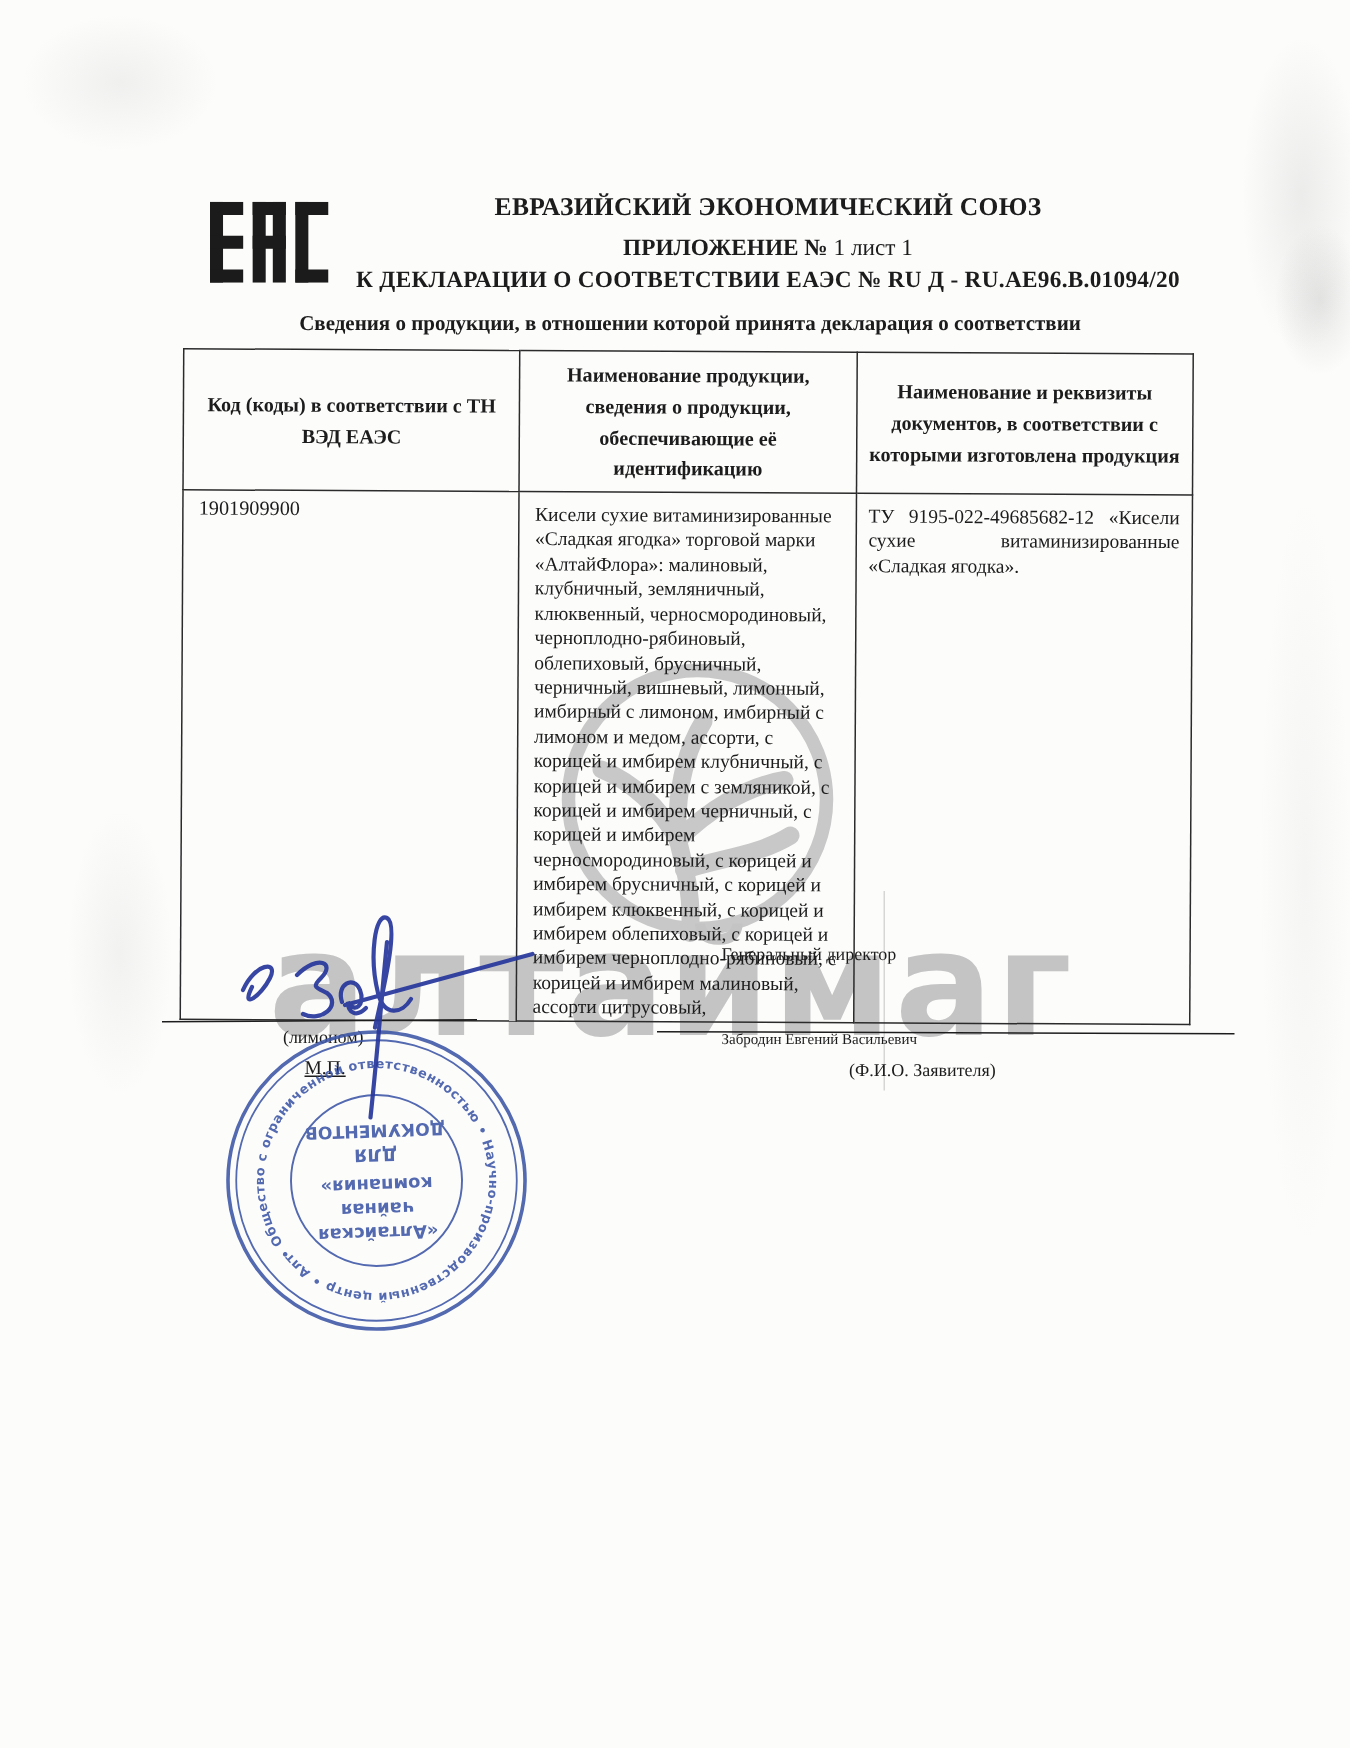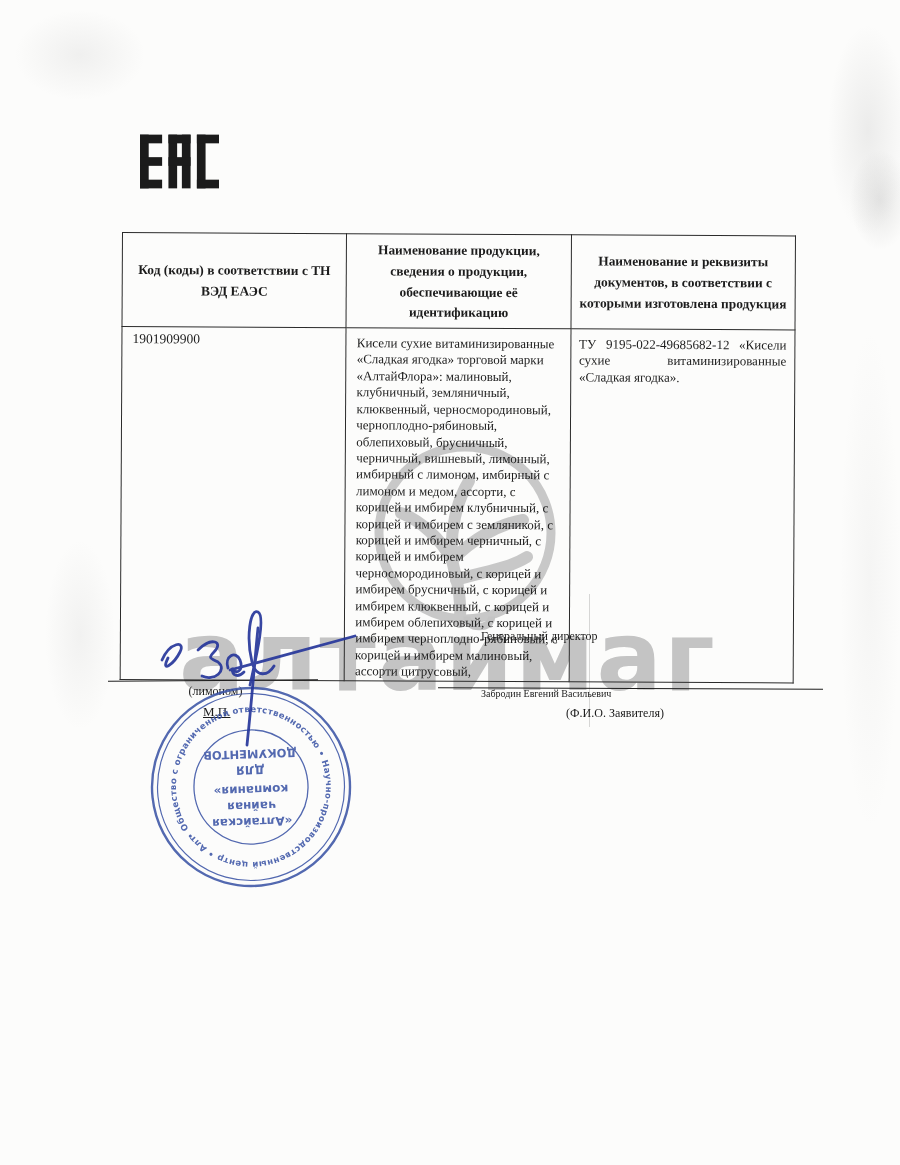--- a/index.html
+++ b/index.html
@@ -105,21 +105,27 @@
         <rect x="36" y="0" width="11" height="68"></rect>
           <rect x="53" y="0" width="11" height="68"></rect>
         <rect x="36" y="0" width="28" height="11"></rect>
           <rect x="36" y="28.5" width="28" height="11"></rect>
         <rect x="72" y="0" width="11" height="68"></rect>
           <rect x="72" y="0" width="28" height="11"></rect>
         <rect x="72" y="57" width="28" height="11"></rect>
       </g>
     </svg>
 
+    <div class="hdr">
+      <div class="l1">ЕВРАЗИЙСКИЙ ЭКОНОМИЧЕСКИЙ СОЮЗ</div>
+      <div class="l2"><b>ПРИЛОЖЕНИЕ №</b><span> 1 лист 1</span></div>
+      <div class="l3">К ДЕКЛАРАЦИИ О СООТВЕТСТВИИ ЕАЭС № RU Д - RU.АЕ96.В.01094/20</div>
+    </div>
 
+    <div class="subtitle">Сведения о продукции, в отношении которой принята декларация о соответствии</div>
 
     <table class="decl">
       <tbody>
           <tr>
         <th class="c-code">Код (коды) в соответствии с ТН ВЭД ЕАЭС</th>
         <th class="c-prod">Наименование продукции, сведения о продукции, обеспечивающие её идентификацию</th>
         <th class="c-docs">Наименование и реквизиты документов, в соответствии с которыми изготовлена продукция</th>
       </tr>
       <tr>
         <td class="c-code">1901909900</td>

